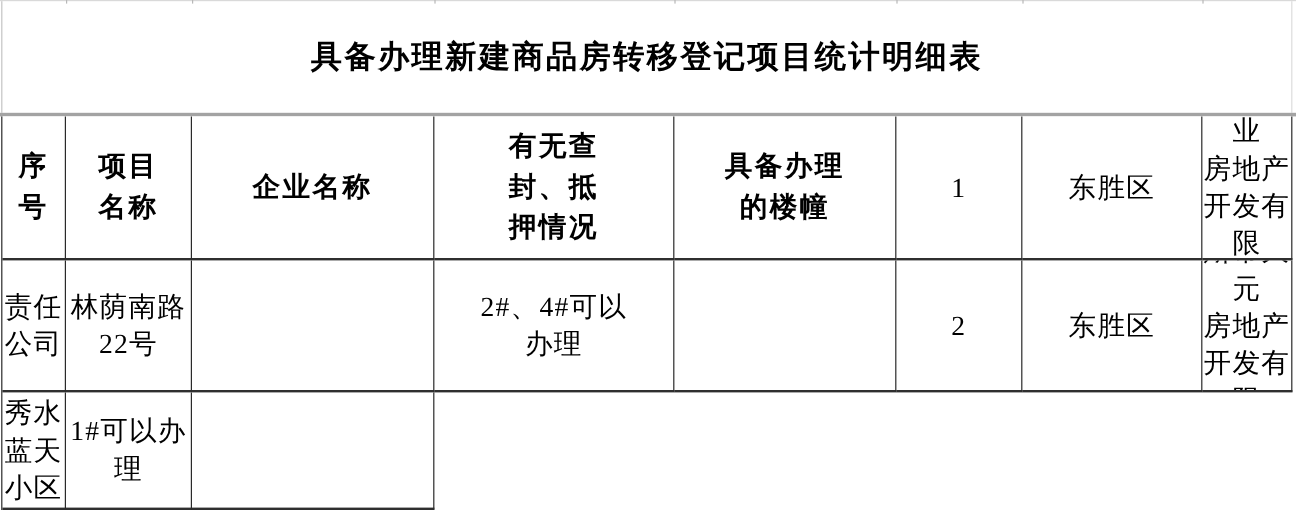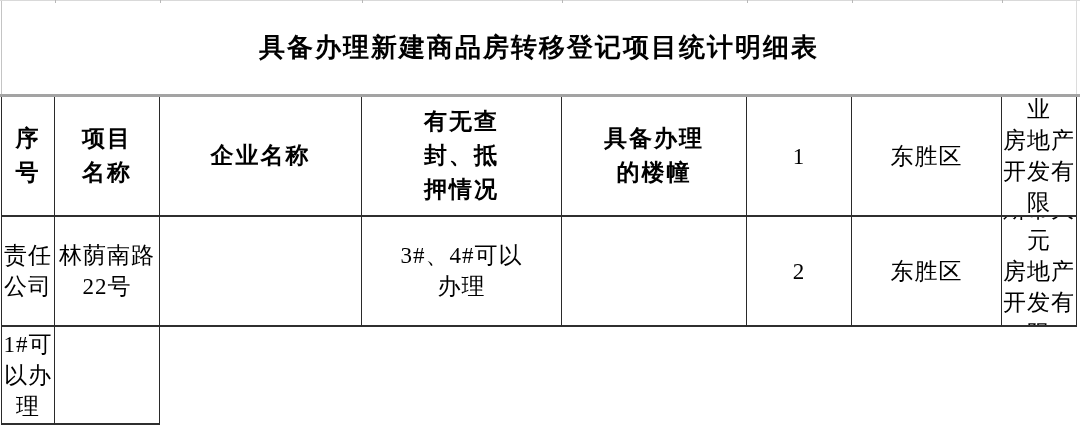--- a/index.html
+++ b/index.html
@@ -104,26 +104,27 @@
 的楼幢</div>
 
     <div class="cell">1</div>
     <div class="cell">东胜区</div>
     <div class="cell">鄂尔多斯市万业
 房地产开发有限
 责任公司</div>
     <div class="cell">责任公司</div>
     <div class="cell">林荫南路22号</div>
     <div class="cell"></div>
-    <div class="cell">3#、4#可以
+    <div class="cell">2#、4#可以
 办理</div>
     <div class="cell"></div>
 
     <div class="cell">2</div>
     <div class="cell">东胜区</div>
     <div class="cell">鄂尔多斯市大元
 房地产开发有限
 公司</div>
+    <div class="cell">秀水蓝天小区</div>
     <div class="cell">1#可以办理</div>
     <div class="cell"></div>
 
   </div>
 </div>
 
 </body></html>

